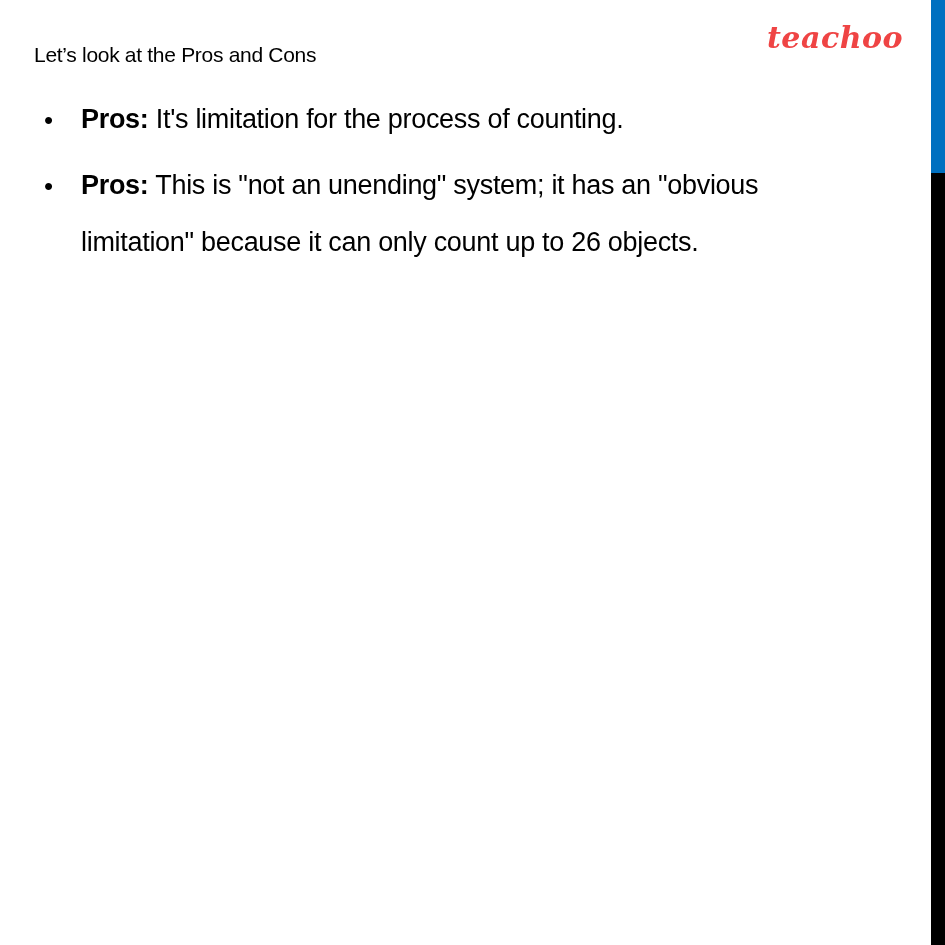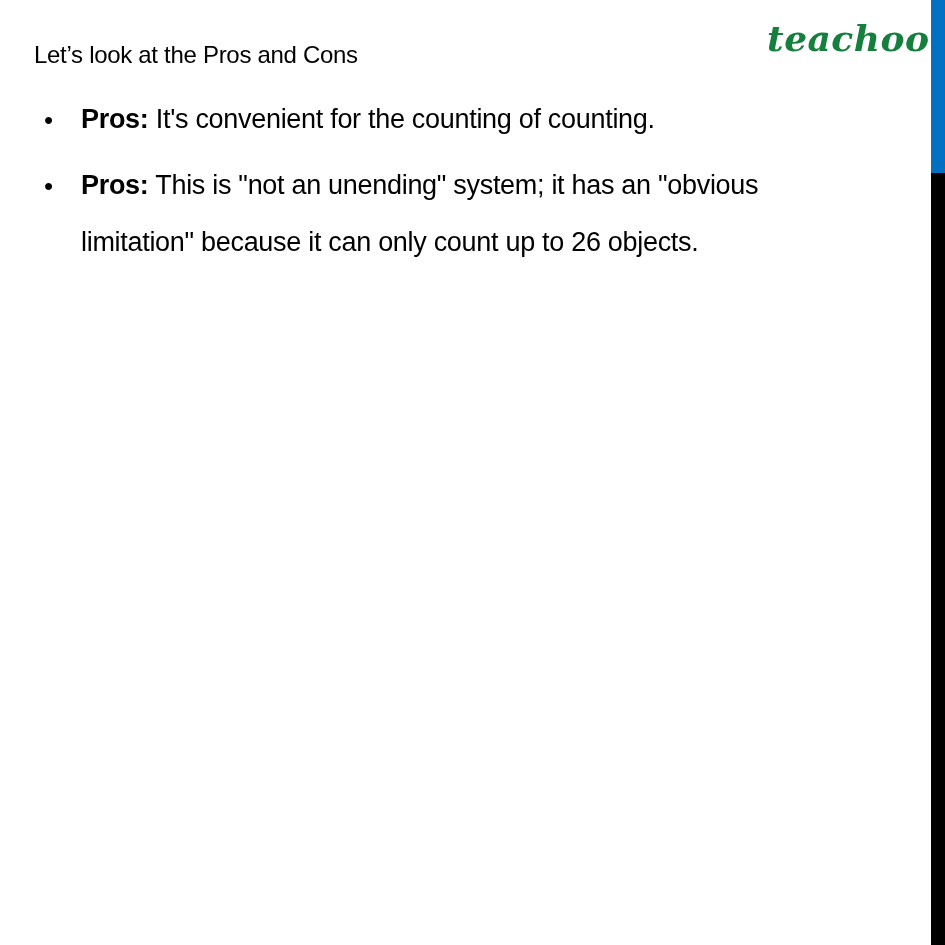--- a/index.html
+++ b/index.html
@@ -12,36 +12,36 @@
       height: 945px;
       position: relative;
       overflow: hidden;
       font-family: "Liberation Sans", "DejaVu Sans", sans-serif;
       color: #000000;
     }
     .slide-title {
       position: absolute;
       left: 34px;
       top: 36px;
-      font-size: 24px;
+      font-size: 21px;
       letter-spacing: -0.3px;
       line-height: 38px;
       white-space: nowrap;
     }
     .logo {
       position: absolute;
       left: 767px;
       top: 16px;
       font-family: "DejaVu Serif", serif;
       font-style: italic;
       font-weight: bold;
-      font-size: 36px;
+      font-size: 30px;
       letter-spacing: 0.5px;
       line-height: 44px;
-      color: #15803d;
+      color: #ef4444;
       white-space: nowrap;
     }
     .bullet-list {
       position: absolute;
       left: 0;
       top: 0;
       width: 900px;
     }
     .bullet {
       position: absolute;
@@ -93,21 +93,21 @@
 
 <div>
 
   <div class="slide-title">Let’s look at the Pros and Cons</div>
 
   <div class="logo">teachoo</div>
 
   <div class="bullet-list">
     <span class="bullet" id="bullet-pros">•</span>
     <div class="item" id="item-pros">
-      <b>Pros:</b><span> It's convenient for the counting of counting.</span>
+      <b>Pros:</b><span> It's limitation for the process of counting.</span>
     </div>
 
     <span class="bullet" id="bullet-cons">•</span>
     <div class="item" id="item-cons">
       <b>Pros:</b><span> This is "not an unending" system; it has an "obvious limitation" because it can only count up to 26 objects.</span>
     </div>
   </div>
 
   <div class="side-bar">
     <div class="side-bar-top" style="background: rgb(0, 112, 192);"></div>

